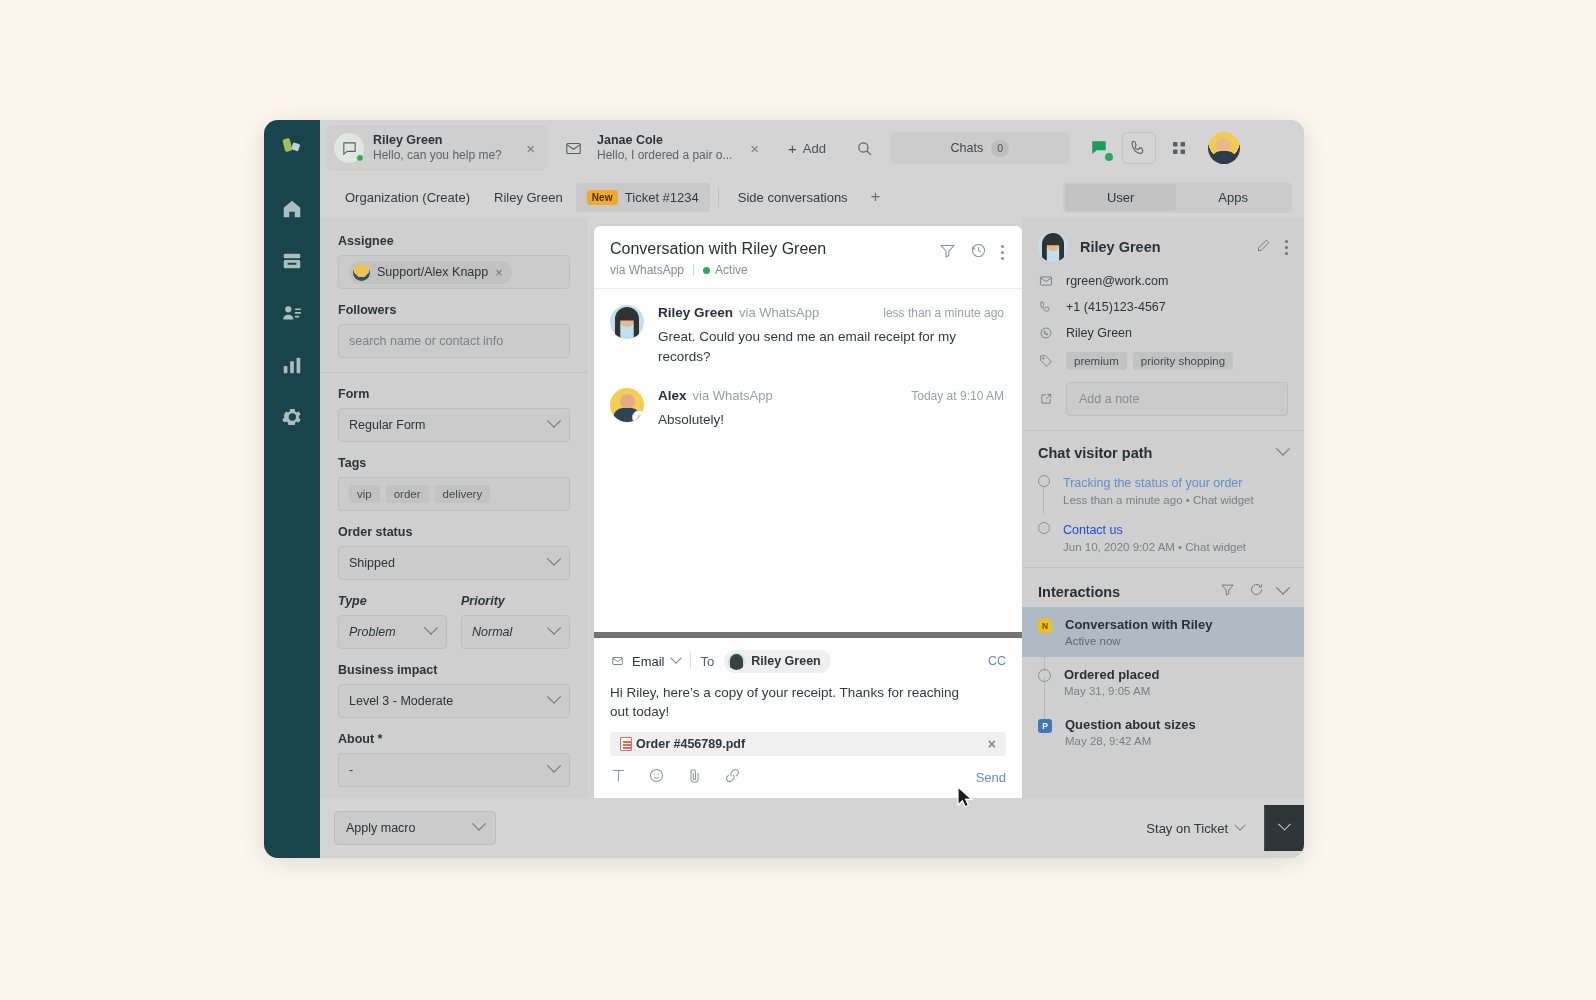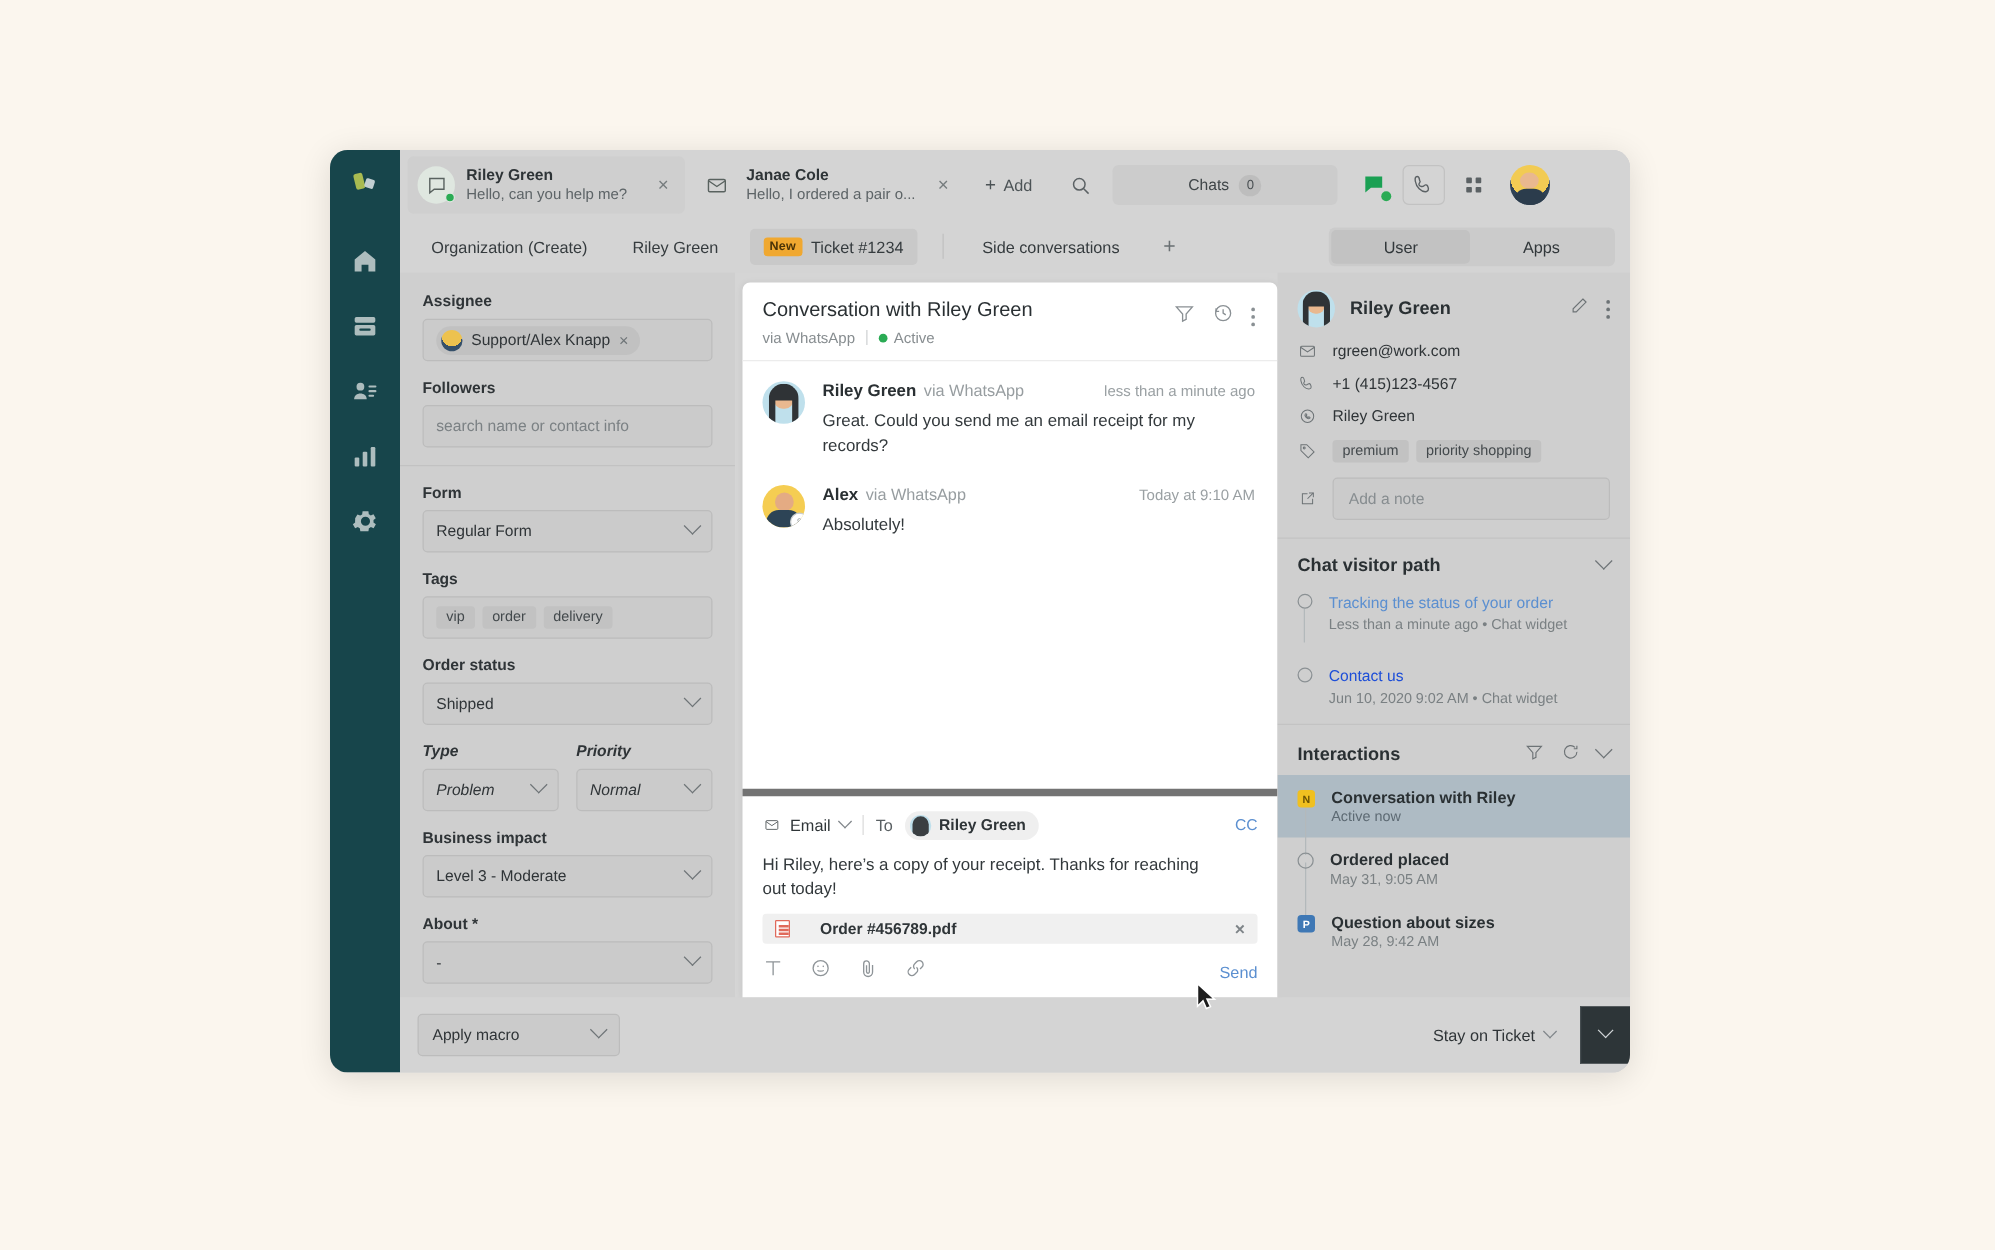--- a/index.html
+++ b/index.html
@@ -91,21 +91,21 @@
     background: radial-gradient(circle at 50% 32%, #f2cb53 0 58%, #2f4255 58% 100%);
     margin-left: 6px; overflow:hidden; position:relative;
   }
   .top-avatar::after{content:"";position:absolute;left:8px;top:6px;width:15px;height:13px;border-radius:50%;background:#e9b88f;}
   .top-avatar::before{content:"";position:absolute;left:3px;bottom:0;width:26px;height:13px;border-radius:10px 10px 0 0;background:#2b3c4c;z-index:2;}
 
   
   #crumbbar {
     height: 42px; flex: 0 0 42px;
     display: flex; align-items: center;
-    padding: 0 12px 0 14px; gap: 14px;
+    padding: 0 12px 0 14px; gap: 2px;
     background: #d4d4d4;
   }
   .crumb { font-size: 13px; color: #353b3e; padding: 7px 11px; border-radius: 4px; white-space: nowrap; }
   .crumb.sel { background: #c9c9c9; display:flex; align-items:center; gap:7px; }
   .badge-new {
     background: #f0a830; color: #4a3307; font-size: 10px; font-weight: 700;
     padding: 2px 5px; border-radius: 3px; letter-spacing: .2px;
   }
   .crumb-sep { width: 1px; height: 20px; background: #c0c0c0; margin: 0 6px; }
   .side-conv { font-size: 13px; color: #353b3e; padding: 7px 11px; }
@@ -196,21 +196,21 @@
   .mini-chev { width: 8px; height: 8px; border-right: 1.5px solid #80868a; border-bottom: 1.5px solid #80868a; transform: rotate(45deg) translate(-2px,-2px); }
   .comp-sep { width: 1px; height: 16px; background: #dcdcdc; }
   .comp-to { font-size: 13px; color: #5a6063; }
   .to-chip { display:flex; align-items:center; gap: 6px; background: #efefef; border-radius: 12px; padding: 3px 10px 3px 4px; font-size: 12.5px; color:#2f3538; font-weight:600;}
   .to-chip .chip-av2 { width:17px;height:17px;border-radius:50%;background:#bfe0ec; position:relative; overflow:hidden;}
   .to-chip .chip-av2::after{content:"";position:absolute;left:2px;top:1px;width:13px;height:17px;border-radius:7px 7px 2px 2px;background:#3a3f42;}
   .cc-link { margin-left: auto; font-size: 12.5px; color: #5b8fd0; }
   .comp-text { margin-top: 10px; font-size: 13.5px; color: #33393c; line-height: 1.45; max-width: 355px; }
   .attach {
     margin-top: 10px; height: 24px; background: #f0f0f0; border-radius: 3px;
-    display: flex; align-items: center; gap: 24px; padding: 0 10px;
+    display: flex; align-items: center; gap: 4px; padding: 0 10px;
     font-size: 12.5px; color: #2f3538; font-weight: 600;
   }
   .pdf-ico { width: 12px; height: 14px; background: #fff; border: 1px solid #e06a5b; border-radius: 1px; position: relative; }
   .pdf-ico::after { content:""; position:absolute; left:2px; top:3px; width:8px; height:2px; background:#e06a5b; box-shadow: 0 3px 0 #e06a5b, 0 6px 0 #e06a5b; }
   .attach-x { margin-left: auto; font-size: 14px; color: #7e8488; }
   .comp-tools { margin-top: 11px; display: flex; align-items: center; gap: 21px; }
   .comp-tools svg { width: 17px; height: 17px; stroke: #8e9498; fill: none; stroke-width: 1.5; }
   .send-link { margin-left: auto; font-size: 13px; color: #5b8fd0; position: relative; }
 
   
@@ -232,21 +232,21 @@
   .note-box {
     flex: 1; height: 34px; border: 1px solid #bcbcbc; border-radius: 4px; background: #cbcbcb;
     display: flex; align-items: center; padding: 0 12px; font-size: 12.5px; color: #878d90;
   }
   .sec-title-row { display: flex; align-items: center; }
   .sec-title { font-size: 14.5px; font-weight: 700; color: #2a3033; }
   .sec-icons { margin-left: auto; display: flex; align-items: center; gap: 14px; }
   .sec-icons svg { width: 15px; height: 15px; stroke: #6d7376; fill: none; stroke-width: 1.5; }
   .big-chev { width: 10px; height: 10px; border-right: 1.7px solid #6d7376; border-bottom: 1.7px solid #6d7376; transform: rotate(45deg) translate(-3px,-3px); }
   .path-list { margin-top: 12px; position: relative; }
-  .path-item { display: flex; gap: 13px; margin-bottom: 26px; position: relative; }
+  .path-item { display: flex; gap: 13px; margin-bottom: 14px; position: relative; }
   .path-item:last-child { margin-bottom: 0; }
   .path-dot { width: 12px; height: 12px; border-radius: 50%; border: 1.4px solid #8b9194; background: #cfcfcf; flex: 0 0 12px; margin-top: 2px; z-index: 2; }
   .path-line { position: absolute; left: 5.3px; top: 14px; bottom: -8px; width: 1.2px; background: #b3b9bb; }
   .path-t1 { font-size: 12.5px; color: #1d4ed8; }
   .path-t1.link { color: #5b8fd0; }
   .path-t2 { font-size: 11.5px; color: #7a8083; margin-top: 3px; }
   .inter-list { margin-top: 2px; }
   .inter-item { display: flex; gap: 13px; padding: 10px 16px 10px 16px; position: relative; }
   .inter-item.sel { background: #aebbc4; }
   .sq { width: 14px; height: 14px; border-radius: 3px; flex: 0 0 14px; margin-top: 2px; color: #fff; font-size: 8.5px; font-weight: 700; display:flex; align-items:center; justify-content:center; z-index:2; }

